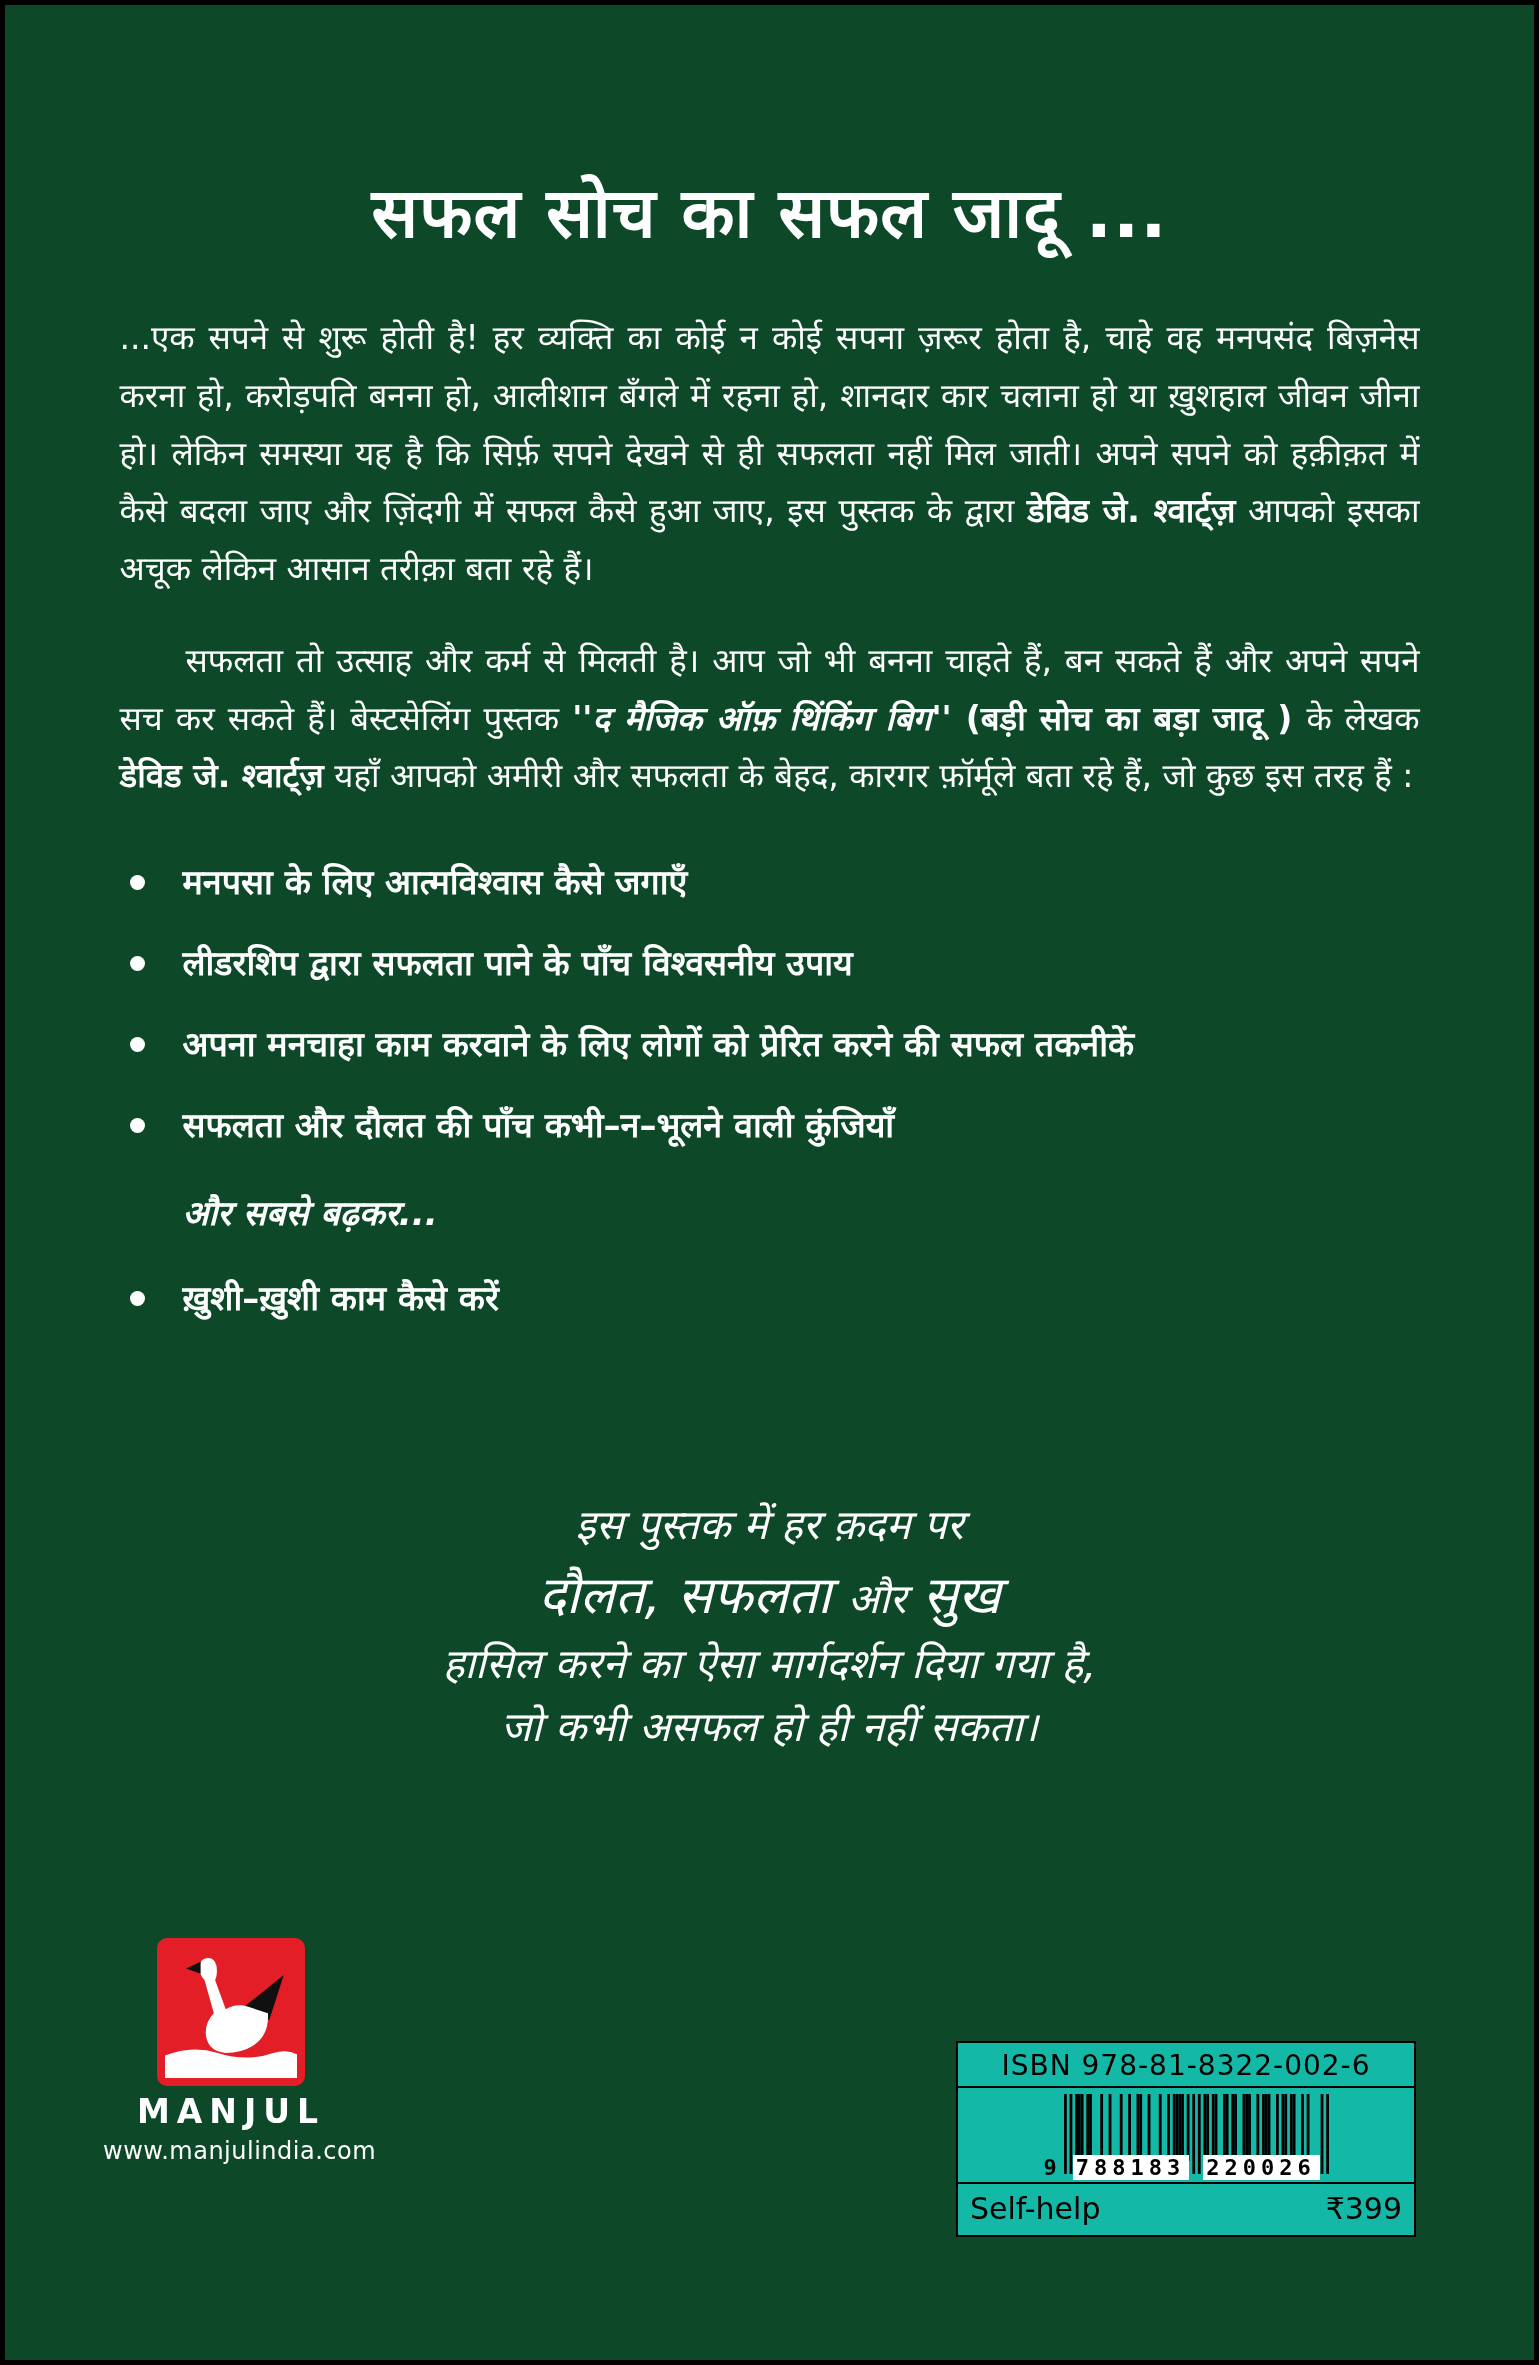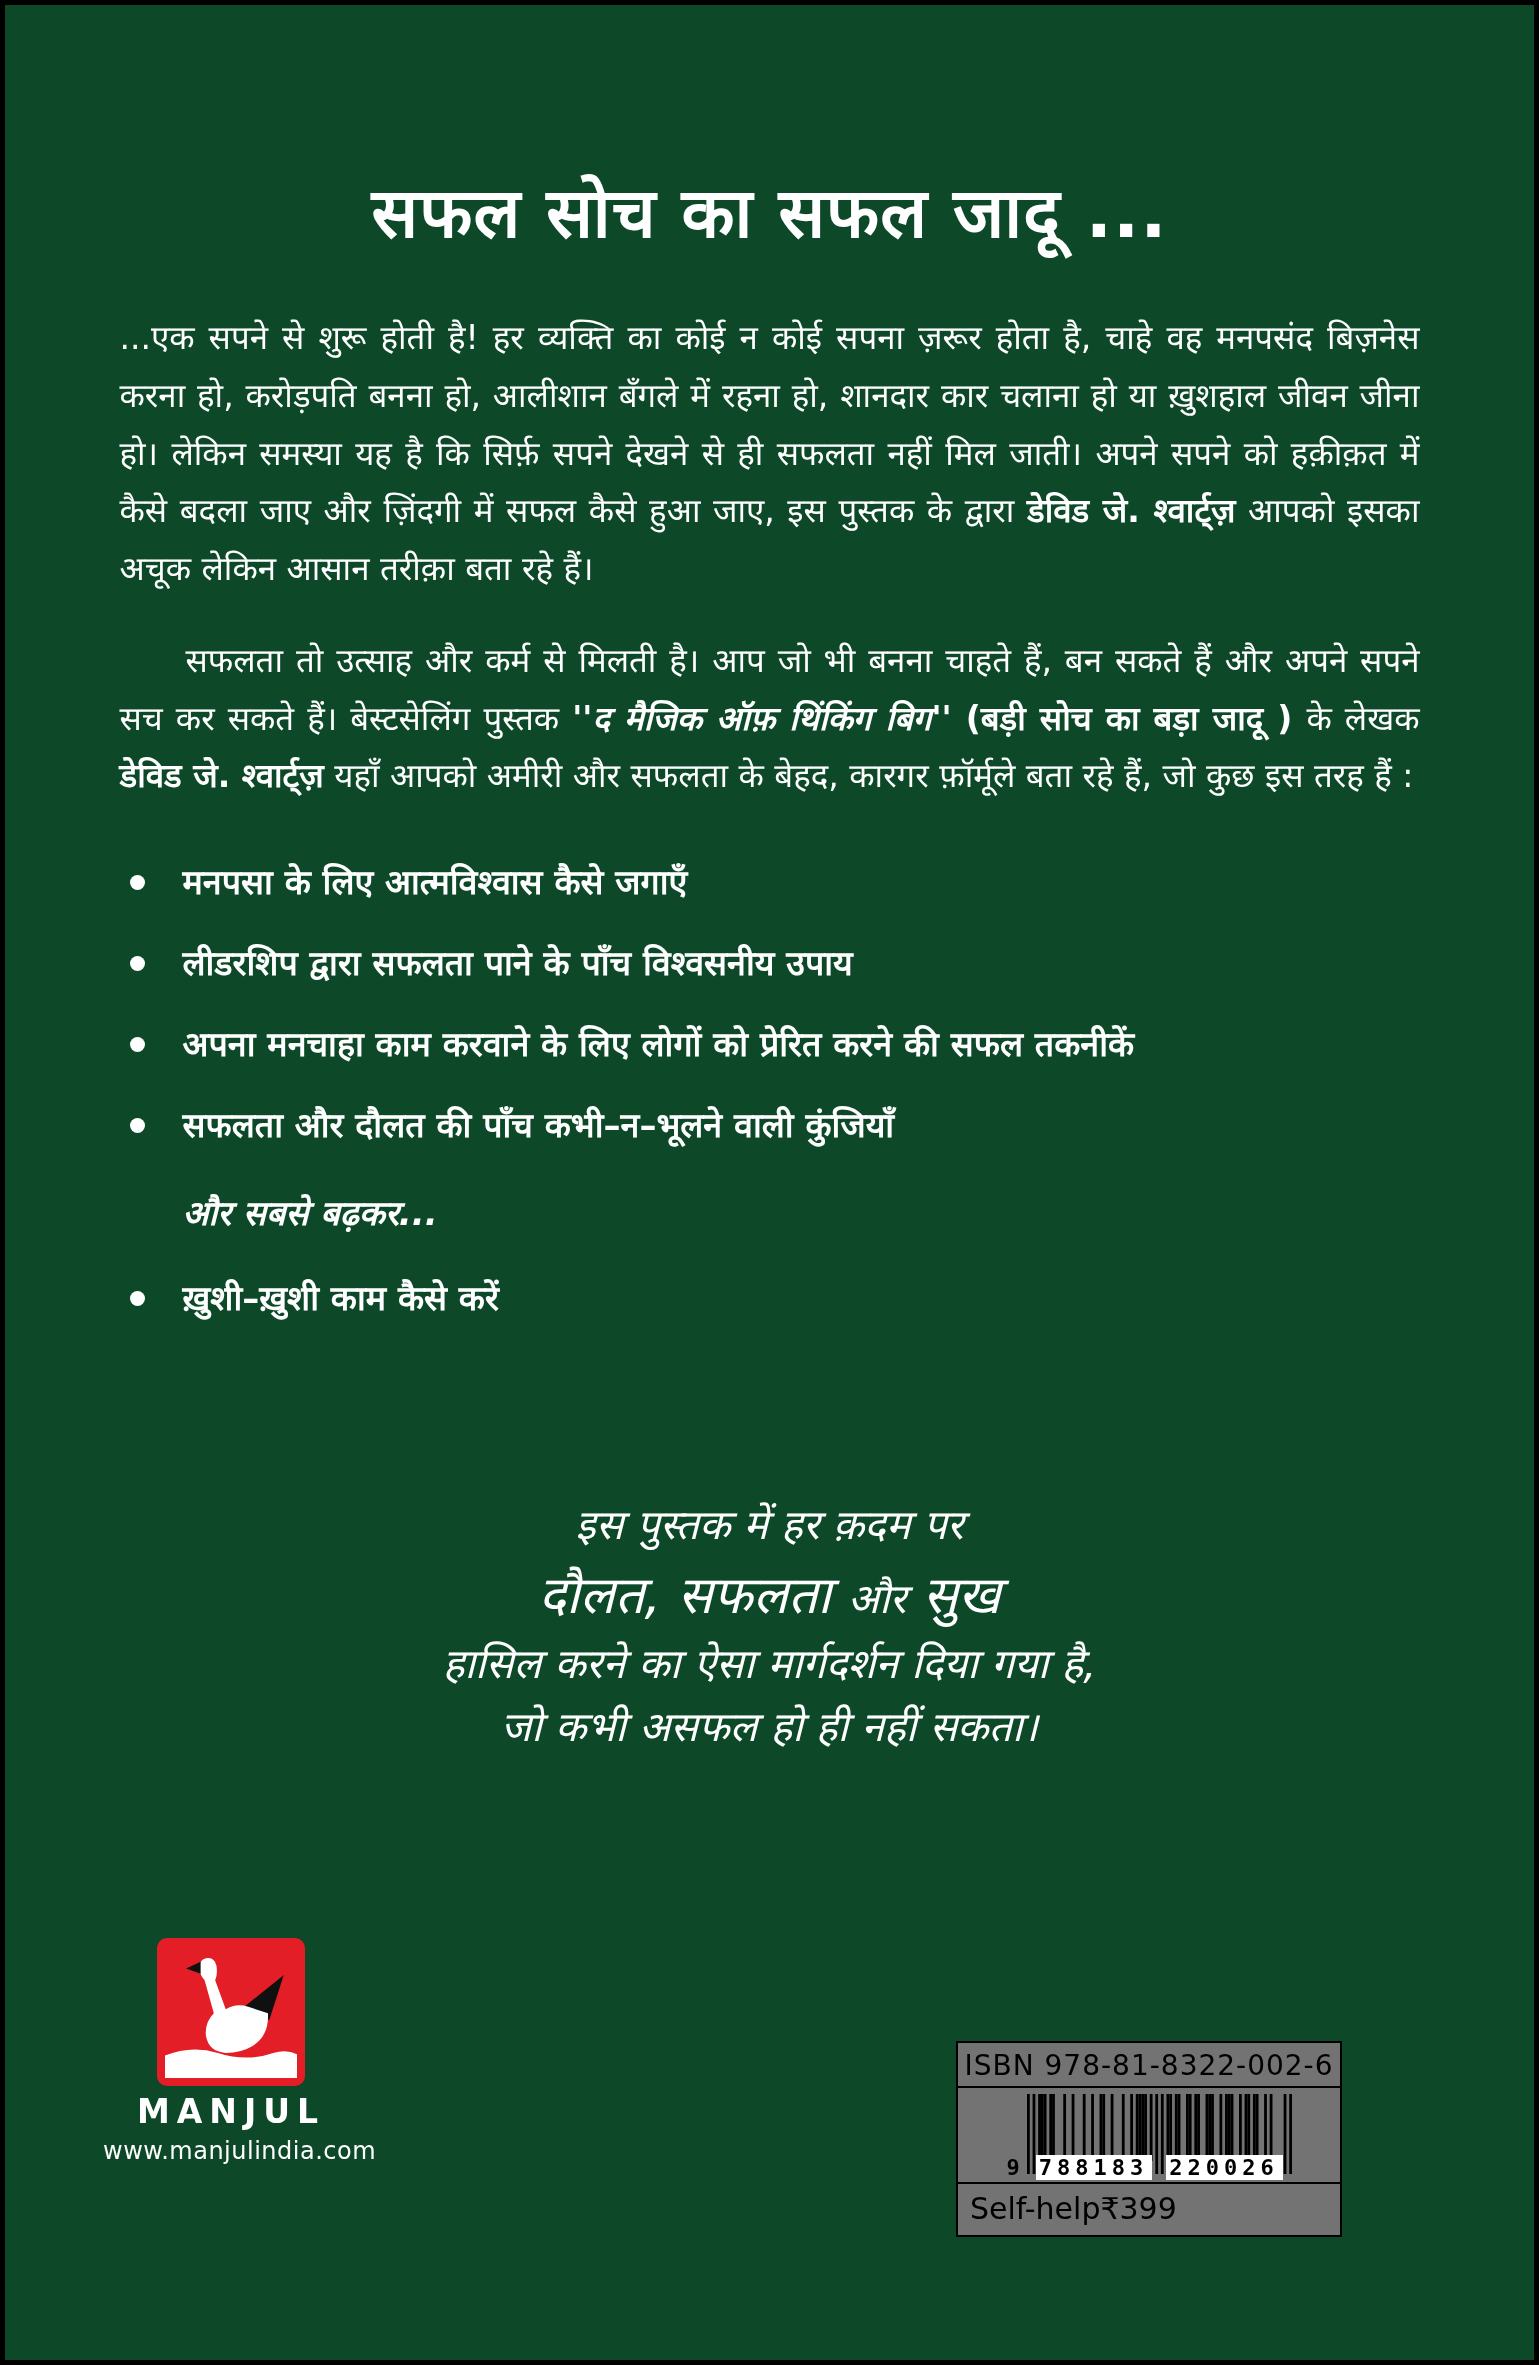--- a/index.html
+++ b/index.html
@@ -64,41 +64,41 @@
     width:148px; height:148px; margin:0 auto;
     background:var(--red,#e41e26);
     border-radius:10px;
     padding:8px;
   }
   .logo svg { width:100%; height:100%; display:block; }
   .pubname { margin-top:6px; font-size:33px; font-weight:bold; letter-spacing:7px; }
   .puburl  { margin-top:6px; font-size:24px; letter-spacing:0.5px; }
 
   .isbn-panel {
-    position:absolute; left:951px; top:2036px; width:386px;
-    background:#737373; color:#000;
+    position:absolute; left:951px; top:2036px; width:460px;
+    background:#14b8a6; color:#000;
     border:2px solid #000;
   }
   .isbn-num {
     text-align:center; font-size:28px; letter-spacing:1px;
     padding:6px 0 4px;
     border-bottom:2px solid #000;
   }
   .bc-wrap { position:relative; width:285px; height:86px; margin:6px auto 2px; }
   .bc-svg  { position:absolute; left:20px; top:0; width:265px; height:80px; fill:#000; }
   .bc-digits span {
     position:absolute; bottom:0;
     font-size:22px; font-weight:bold;
     font-family:"DejaVu Sans Mono", monospace;
   }
   .d9 { left:0; }
   .g1 { left:29px;  width:116px; text-align:center; background:#fff; letter-spacing:5px; }
   .g2 { left:159px; width:117px; text-align:center; background:#fff; letter-spacing:5px; }
   .isbn-bottom {
-    display:flex; 
+    display:flex; justify-content:space-between;
     border-top:2px solid #000;
     padding:7px 12px 9px;
     font-size:30px;
   }
 </style>
 </head>
 <body>
 
 <div class="page">
 

